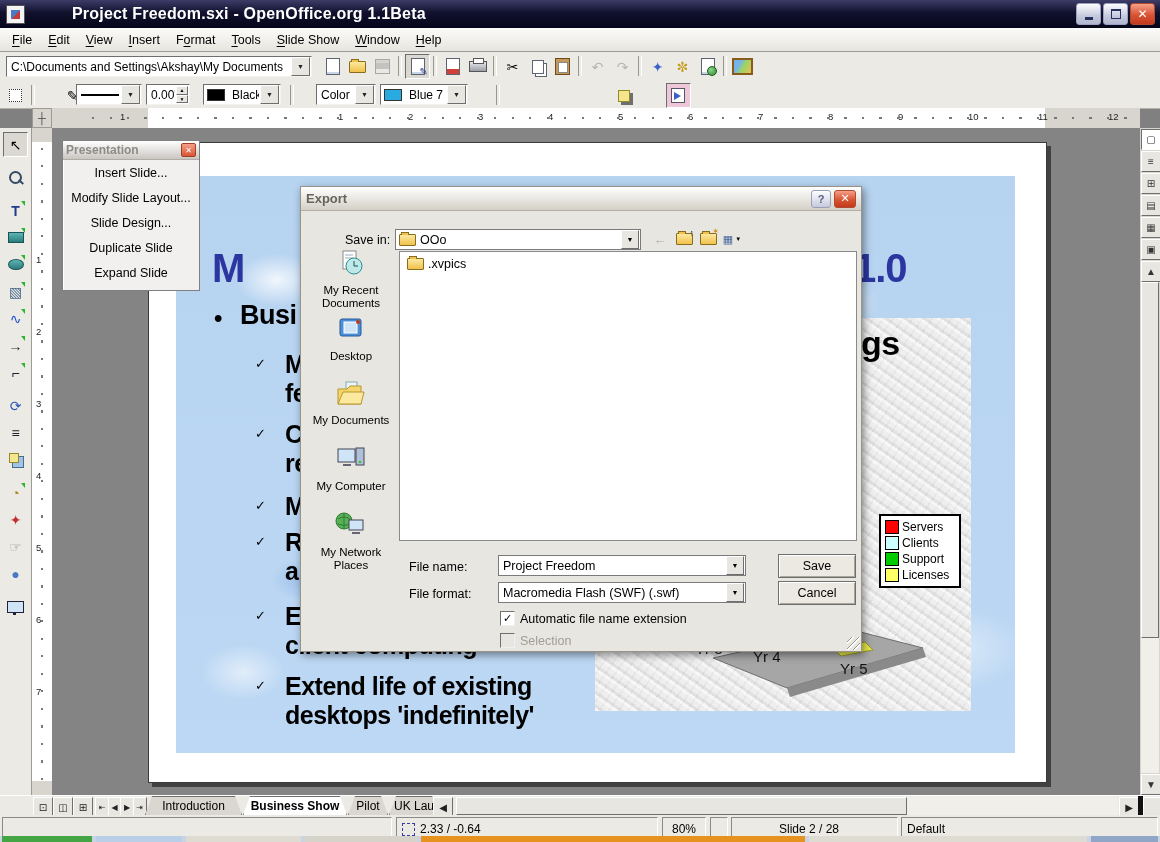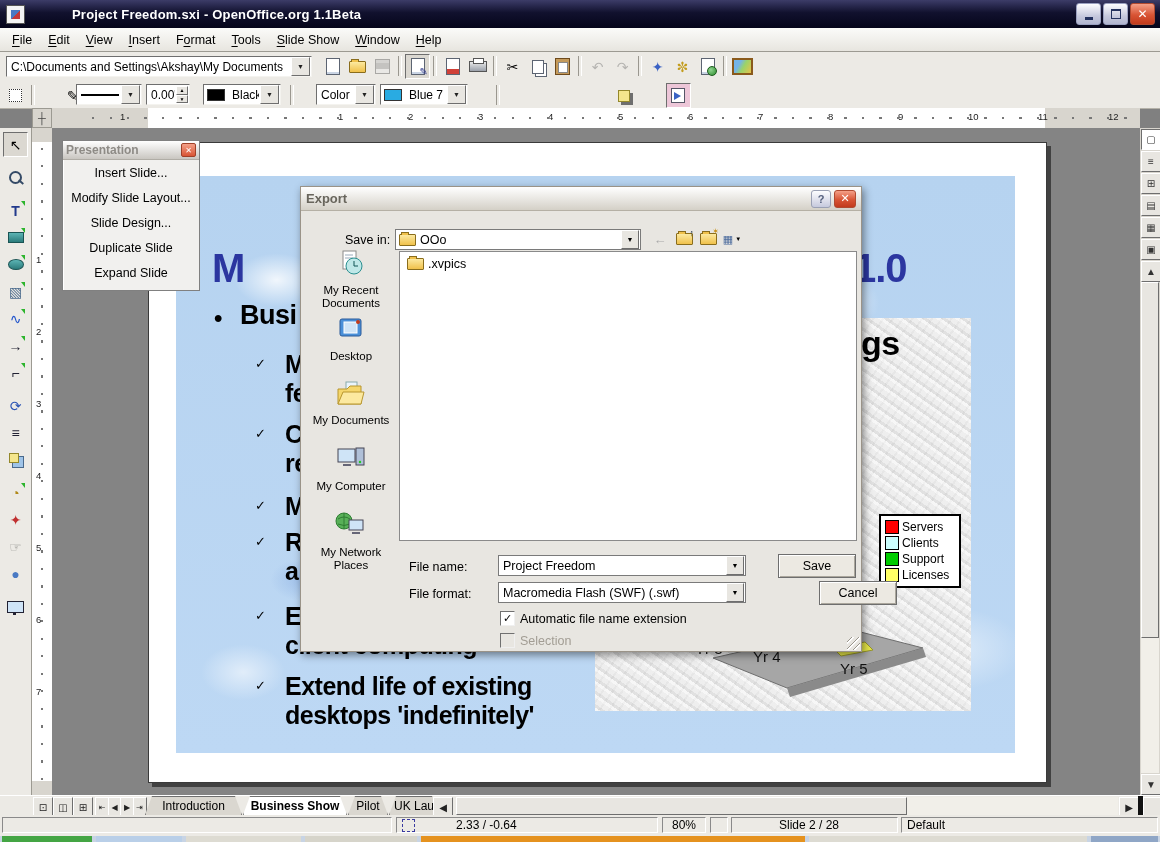--- a/index.html
+++ b/index.html
@@ -11,21 +11,21 @@
   .out{border:1px solid;border-color:#ffffff #6e6e6e #6e6e6e #ffffff;background:#e8e6e1;}
   .in{border:1px solid;border-color:#6e6e6e #ffffff #ffffff #6e6e6e;background:#e8e6e1;}
   .sunkw{border:1px solid;border-color:#6e6e6e #f4f3ef #f4f3ef #6e6e6e;background:#fff;}
 
   
   .titlebar{position:absolute;left:0;top:0;width:1160px;height:28px;
     background:linear-gradient(#3c3c68 0%,#11112e 45%,#05051a 100%);display:flex;align-items:center;}
   .app-icon{width:17px;height:17px;margin:0 7px 0 6px;background:#f4f4f4;border:1px solid #555;
     display:flex;align-items:center;justify-content:center;}
   .app-icon i{display:block;width:9px;height:9px;background:linear-gradient(135deg,#4a7ac4 50%,#c43a3a 50%);}
-  .title-text{color:#fff;font-weight:bold;font-size:13px;letter-spacing:.2px;padding-left:40px;}
+  .title-text{color:#fff;font-weight:bold;font-size:16px;letter-spacing:.2px;padding-left:40px;}
   .winbtns{margin-left:auto;display:flex;gap:2px;margin-right:5px;}
   .wb{width:23px;height:20px;border-radius:3px;border:1px solid #9aa0c0;
     background:linear-gradient(#fdfdff,#c6c9dd 60%,#b2b6d0);display:flex;align-items:center;justify-content:center;
     font-size:10px;color:#23315e;font-weight:bold;}
   .wb.close{background:linear-gradient(#f4a088,#d85434 55%,#c23a1c);border-color:#b04a30;color:#fff;font-size:12px;}
   .wb .mg{display:block;width:8px;height:3px;background:#23315e;margin-top:8px;}
   .wb .rg{display:block;width:8px;height:7px;border:1px solid #23315e;border-top-width:2px;}
 
   
   .menubar{position:absolute;left:0;top:28px;width:1160px;height:24px;
@@ -196,22 +196,22 @@
   .bbar{position:absolute;left:0;top:795px;width:1160px;height:20px;background:#eceae5;border-top:1px solid #fff;}
   .sbtn{position:absolute;top:1px;width:18px;height:18px;display:flex;align-items:center;justify-content:center;font-size:10px;color:#222;}
   .tabs{position:absolute;left:145px;top:0;height:28px;display:flex;}
   .tab{height:19px;margin-right:1px;display:flex;align-items:center;justify-content:center;font-size:12px;
     background:#dad7d0;border:1px solid #6f6f6f;border-bottom:none;box-sizing:border-box;
     clip-path:polygon(7px 0,calc(100% - 7px) 0,100% 100%,0 100%);}
   .tab.active{background:#fff;font-weight:bold;}
   .htrack{position:absolute;left:456px;top:1px;width:662px;height:18px;background:#f1efe9;}
   .hthumb{position:absolute;left:0;top:0;width:449px;height:16px;}
   .statusbar{position:absolute;left:0;top:815px;width:1160px;height:21px;background:#eceae5;}
-  .scell{position:absolute;top:2px;height:16px;display:flex;align-items:center;padding:0 5px;font-size:12px;
-    border:1px solid;border-color:#8a8a8a #ffffff #ffffff #8a8a8a;background:#eceae5;box-sizing:border-box;white-space:nowrap;gap:36px;}
+  .scell{position:absolute;top:2px;height:24px;display:flex;align-items:center;padding:0 5px;font-size:12px;
+    border:1px solid;border-color:#8a8a8a #ffffff #ffffff #8a8a8a;background:#eceae5;box-sizing:border-box;white-space:nowrap;}
   .positionicon{width:11px;height:11px;border:1px dashed #3a3aa0;margin-right:5px;flex:none;}
   .sliver{position:absolute;left:0;top:836px;width:1160px;height:6px;background:#c8d4e4;overflow:hidden;}
   .tseg{position:absolute;top:0;height:6px;}
 </style>
 </head>
 <body>
 
 <div class="screen">
 
   <div class="titlebar">
@@ -600,21 +600,21 @@
       <span class="ctext">Project Freedom</span>
       <span class="xdd">▼</span>
     </div>
     <div class="btn" style="left:477px;top:367px;">Save</div>
 
     <span class="dlg-label" style="left:108px;top:400px;">File format:</span>
     <div class="xfield" style="left:197px;top:395px;width:248px;">
       <span class="ctext">Macromedia Flash (SWF) (.swf)</span>
       <span class="xdd">▼</span>
     </div>
-    <div class="btn" style="left:477px;top:394px;margin-left:41px;">Cancel</div>
+    <div class="btn" style="left:477px;top:394px;">Cancel</div>
 
     <div class="cbrow" style="left:199px;top:424px;">
       <span class="cb">✓</span>
       <span class="cblbl">Automatic file name extension</span>
     </div>
     <div class="cbrow" style="left:199px;top:446px;">
       <span class="cb off"></span>
       <span class="cblbl dim">Selection</span>
     </div>
     <span class="grip"></span>

